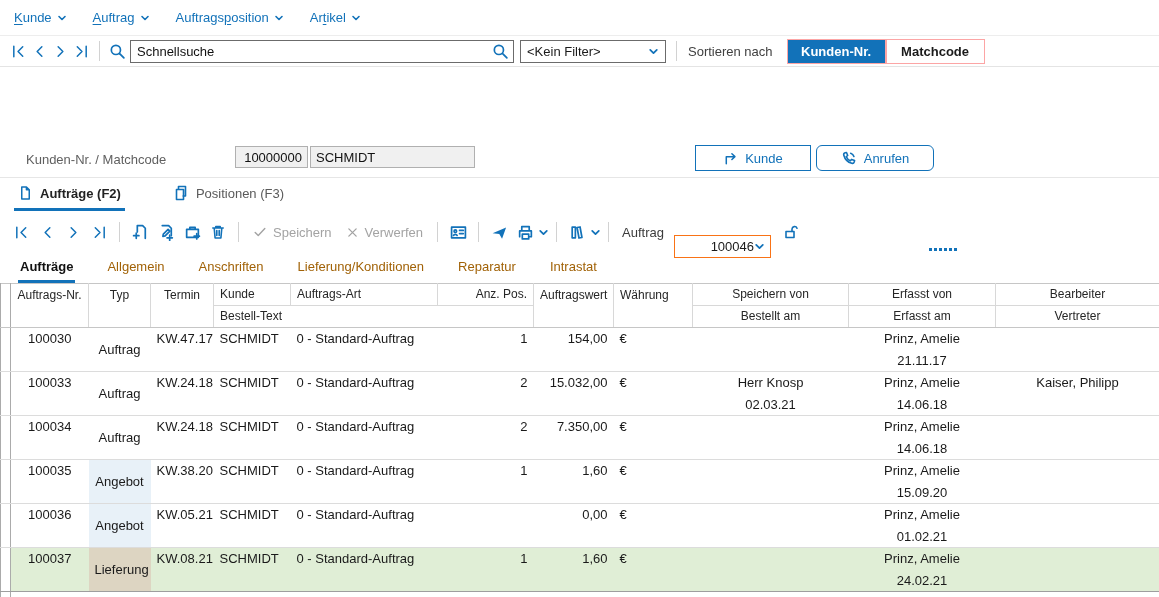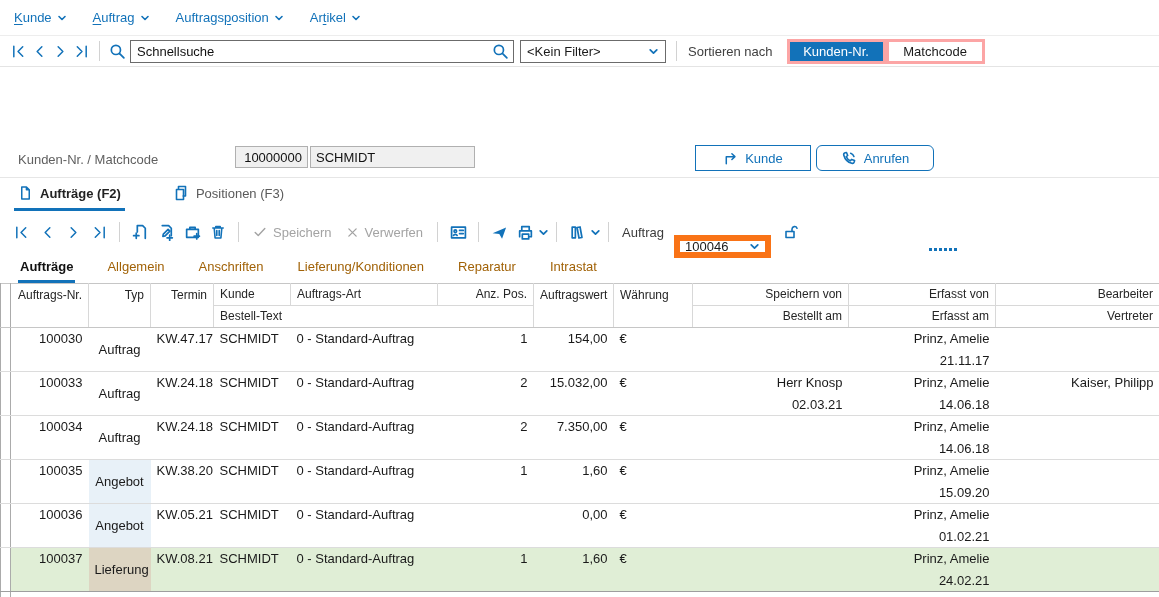--- a/index.html
+++ b/index.html
@@ -18,26 +18,26 @@
   .searchbar { height:31px; display:flex; align-items:center; padding-left:8px; border-bottom:1px solid #e4e4e4; }
   .navbtn { width:21px; height:22px; display:flex; align-items:center; justify-content:center; }
   .vdiv { width:1px; height:20px; background:#d2d2d2; margin:0 7px; }
   .searchwrap { position:relative; margin-left:2px; }
   .searchwrap input { width:384px; height:23px; border:1px solid #6b6b6b; padding:0 26px 0 6px; font:13px "Liberation Sans",sans-serif; color:#111; }
   .searchwrap .in-ic { position:absolute; right:5px; top:3px; }
   .selbox { height:23px; border:1px solid #6b6b6b; background:#fff; display:flex; align-items:center; justify-content:space-between; padding:0 6px; margin-left:6px; }
   .filterbox { width:146px; }
   .sortlabel { color:#404040; margin:0 12px 0 4px; }
   .toggle { display:flex; margin-left:2px; }
-  .tbtn { min-width:99px; height:25px; display:flex; align-items:center; justify-content:center; border:3px solid #fca5a5; background:#fff; color:#1a1a1a; }
+  .tbtn { min-width:99px; height:25px; display:flex; align-items:center; justify-content:center; border:1px solid #fca5a5; background:#fff; color:#1a1a1a;font-weight:bold; }
   .tbtn.active { background:#1272b9; color:#fff; }
 
   
   .customer { position:relative; height:110px; }
-  .cust-label { position:absolute; left:18px; top:85px; color:#5f5f5f; }
+  .cust-label { position:absolute; left:26px; top:85px; color:#5f5f5f; }
   .cust-inputs { position:absolute; left:235px; top:79px; display:flex; gap:2px; }
   .cust-inputs input { height:22px; background:#f0f0f0; border:1px solid #b0b0b0; font:13px "Liberation Sans",sans-serif; color:#111; padding:0 5px; }
   .in-num { width:73px; text-align:right; }
   .in-match { width:165px; text-align:left; }
   .cust-buttons { position:absolute; left:695px; top:78px; display:flex; gap:5px; }
   .bluebtn { height:26px; border:1px solid #1272b9; background:#fff; color:#1272b9; display:flex; align-items:center; justify-content:center; gap:7px; font:13px "Liberation Sans",sans-serif; }
   .btn-kunde { width:116px; }
   .btn-anrufen { width:118px;border-radius:6px; }
   .splitter-dots { position:absolute; left:929px; top:181px; display:flex; gap:2px; }
   .splitter-dots i { width:3px; height:3px; background:#1272b9; }
@@ -47,40 +47,40 @@
   .tabstrip { height:33px; display:flex; align-items:stretch; padding-left:14px; gap:44px; }
   .tab { display:flex; align-items:center; gap:7px; border-bottom:3px solid transparent; padding:0 4px; }
   .tab.active { border-bottom-color:#1272b9; }
   .tab.active .tab-label { color:#222; font-weight:600; }
   .tab .tab-label { color:#5a5a5a;text-align:right; }
 
   .toolbar { height:42px; display:flex; align-items:center; padding-left:8px; }
   .toolbtn { width:24px; height:24px; display:flex; align-items:center; justify-content:center; margin:0 1px; }
   .tool-text { display:flex; align-items:center; gap:6px; color:#a3a3a3; margin:0 7px; }
   .rec-label { color:#3b3b3b; margin:0 10px 0 6px; }
-  .recbox { width:97px; height:23px; border:6px solid #f97316; display:flex; align-items:center; justify-content:space-between; padding:0 5px;margin-top:28px; }
+  .recbox { width:97px; height:23px; border:1px solid #f97316; display:flex; align-items:center; justify-content:flex-end; padding:0 5px;margin-top:28px; }
 
   .subtabs { height:30px; display:flex; align-items:stretch; padding-left:18px; gap:30px; }
   .subtab { display:flex; align-items:center; color:#a16207; border-bottom:3px solid transparent; padding:0 2px; }
   .subtab.active { color:#111; font-weight:bold; border-bottom-color:#1272b9; }
 
   
   table.orders { width:1159px; border-collapse:collapse; table-layout:fixed; border-top:1px solid #c6c6c6; }
   table.orders td { overflow:hidden; white-space:nowrap; padding:0 6px; height:22px; line-height:21px; vertical-align:middle; }
   td.gutter { padding:0; background:#fff; border-right:1px solid #ababab; border-left:1px solid #ababab; }
   thead td { font-size:12px; color:#262626; border-right:1px solid #d8d8d8; }
   thead td.h-split { border-bottom:1px solid #d8d8d8; }
   thead td.h-span { vertical-align:top; padding-top:1px; }
   thead tr.h2 td, thead td.h-span, thead td.gutter { border-bottom:1px solid #c6c6c6; }
   tbody td, tfoot td { border-right:none; }
   tr.r2 td, tbody td.sp2 { border-bottom:1px solid #dcdcdc; }
   tbody .lastrow td { border-bottom-color:#9e9e9e; }
   tbody td.gutter { border-bottom:1px solid #dcdcdc; }
   tbody .lastrow td.gutter { border-bottom-color:#9e9e9e; }
-  .ctr { text-align:right; } .rgt { text-align:right; } .lft { text-align:left; }
+  .ctr { text-align:center; } .rgt { text-align:right; } .lft { text-align:left; }
   td.c-typ { text-align:center; }
   tr.sel td { background:#e0eed6; }
   tr.sel td.gutter { background:#fff; }
   td.typ-angebot { background:#e8f1f8 !important; }
   td.typ-lieferung { background:#ddd5c2 !important;margin-left:17px; }
   tfoot td { height:6px; border:none; }
   tfoot td.gutter { border-right:1px solid #ababab; border-left:1px solid #ababab; }
 </style>
 </head>
 <body>

